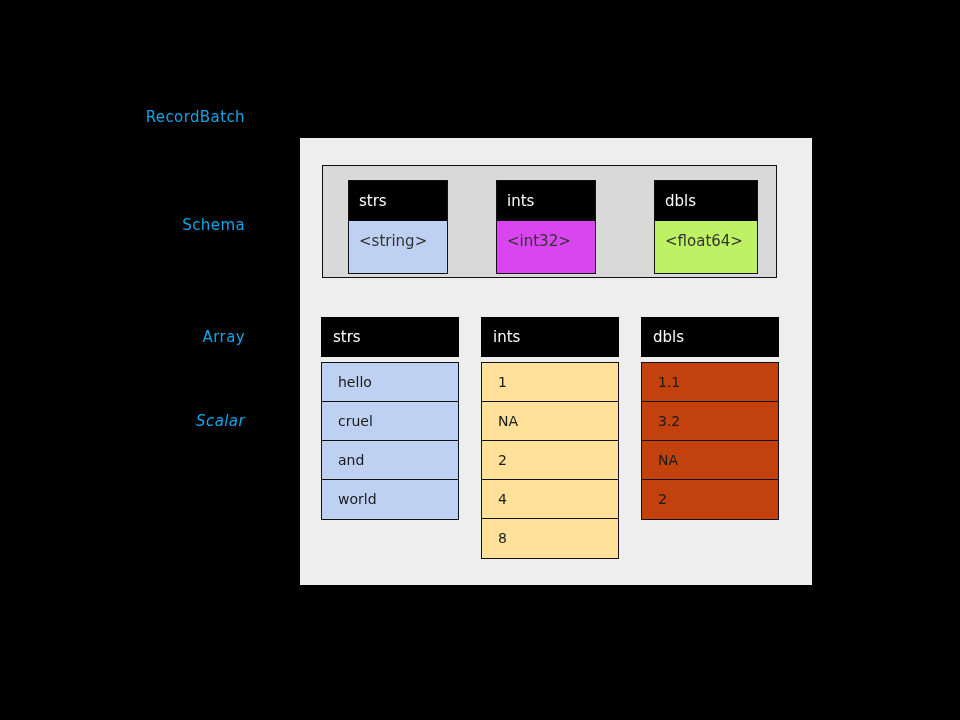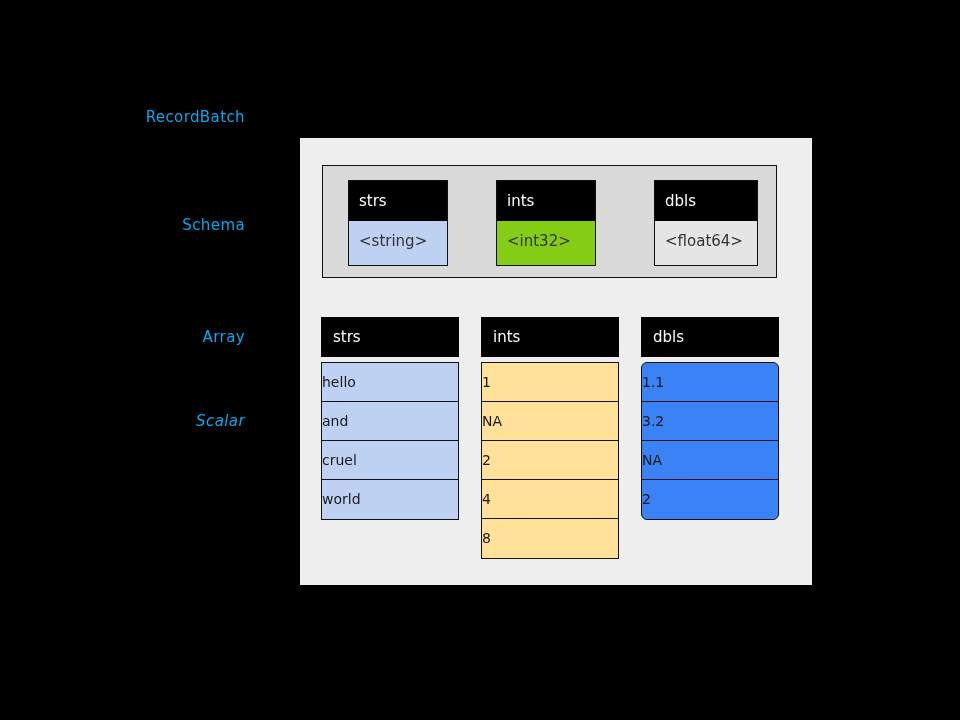--- a/index.html
+++ b/index.html
@@ -102,21 +102,21 @@
     font-size: 15px;
     height: 40px;
     line-height: 40px;
     padding-left: 10px;
     box-sizing: border-box;
     white-space: nowrap;
   }
   .schema-card .card-type {
     color: #333333;
     font-size: 15px;
-    height: 44px;
+    height: 52px;
     line-height: 40px;
     padding-left: 10px;
     box-sizing: border-box;
     white-space: nowrap;
   }
   #schema-card-0 { left: 348px; width: 100px; }
   #schema-card-1 { left: 496px; width: 100px; }
   #schema-card-2 { left: 654px; width: 104px; }
 
   
@@ -144,20 +144,21 @@
     border-top: none;
     box-sizing: border-box;
     margin-top: 5px;
     border-top: 1.5px solid #111111;
   }
   .array-cell {
     height: 39px;
     line-height: 39px;
     font-size: 14px;
     color: #1a1a1a;
+    padding-left: 16px;
     box-sizing: border-box;
     border-bottom: 1.2px solid #111111;
     white-space: nowrap;
   }
   .array-cell:last-child { border-bottom: none; }
 </style>
 </head>
 <body>
 
 <div class="concept-label" id="label-recordbatch">RecordBatch</div>
@@ -174,47 +175,47 @@
 <div id="recordbatch-container"></div>
 
 <div id="schema-panel"></div>
 
 <div class="schema-card" id="schema-card-0">
   <div class="card-head">strs</div>
   <div class="card-type" id="schema-type-0" style="background: rgb(190, 209, 242);">&lt;string&gt;</div>
 </div>
 <div class="schema-card" id="schema-card-1">
   <div class="card-head">ints</div>
-  <div class="card-type" id="schema-type-1" style="background: #84cc16;">&lt;int32&gt;</div>
+  <div class="card-type" id="schema-type-1" style="background: #d946ef;">&lt;int32&gt;</div>
 </div>
 <div class="schema-card" id="schema-card-2">
   <div class="card-head">dbls</div>
-  <div class="card-type" id="schema-type-2" style="background: #e5e5e5;">&lt;float64&gt;</div>
+  <div class="card-type" id="schema-type-2" style="background: #bef264;">&lt;float64&gt;</div>
 </div>
 
 <div class="array-column" id="array-column-0">
   <div class="array-head">strs</div>
   <div class="array-body" id="array-body-0" style="background: rgb(190, 209, 242);">
       <div class="array-cell">hello</div>
+      <div class="array-cell">cruel</div>
       <div class="array-cell">and</div>
-      <div class="array-cell">cruel</div>
       <div class="array-cell">world</div>
     </div>
 </div>
 <div class="array-column" id="array-column-1">
   <div class="array-head">ints</div>
   <div class="array-body" id="array-body-1" style="background: rgb(255, 225, 154);">
       <div class="array-cell">1</div>
       <div class="array-cell">NA</div>
       <div class="array-cell">2</div>
       <div class="array-cell">4</div>
       <div class="array-cell">8</div>
     </div>
 </div>
 <div class="array-column" id="array-column-2">
   <div class="array-head">dbls</div>
-  <div class="array-body" id="array-body-2" style="background: #3b82f6; border-radius: 6px;">
+  <div class="array-body" id="array-body-2" style="background: #c2410c;">
       <div class="array-cell">1.1</div>
       <div class="array-cell">3.2</div>
       <div class="array-cell">NA</div>
       <div class="array-cell">2</div>
     </div>
 </div>
 
 </body></html>

